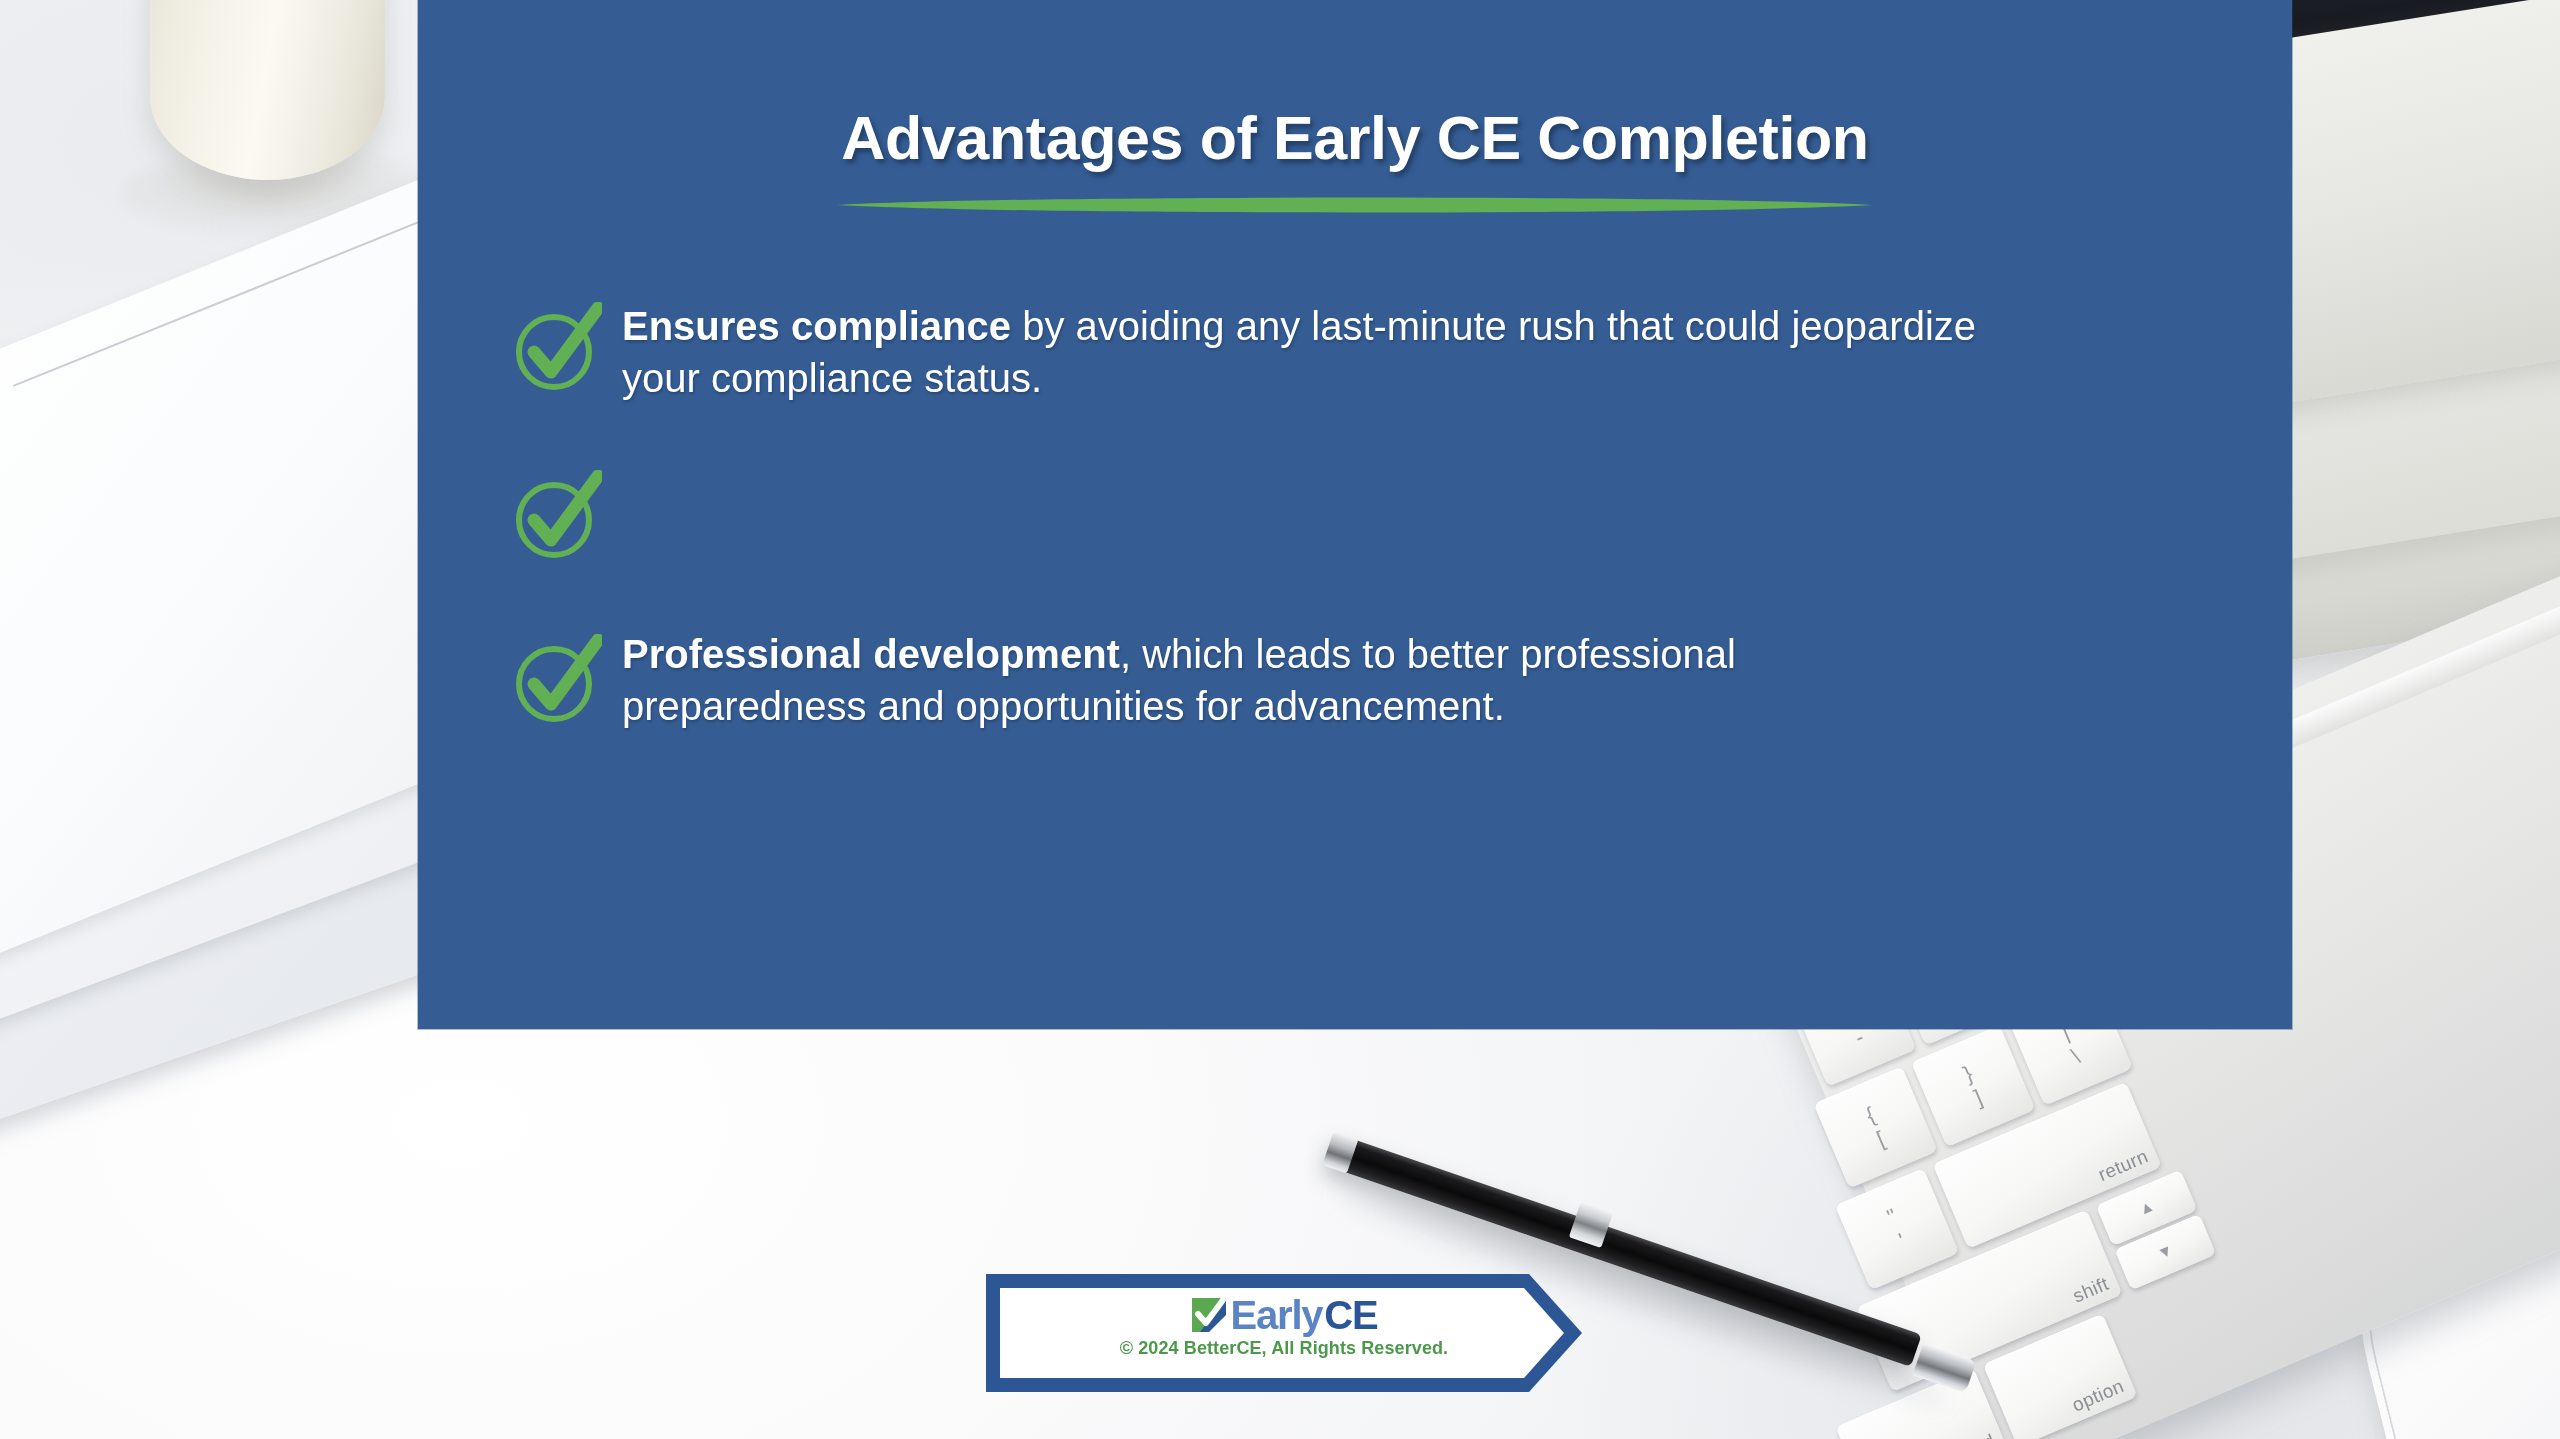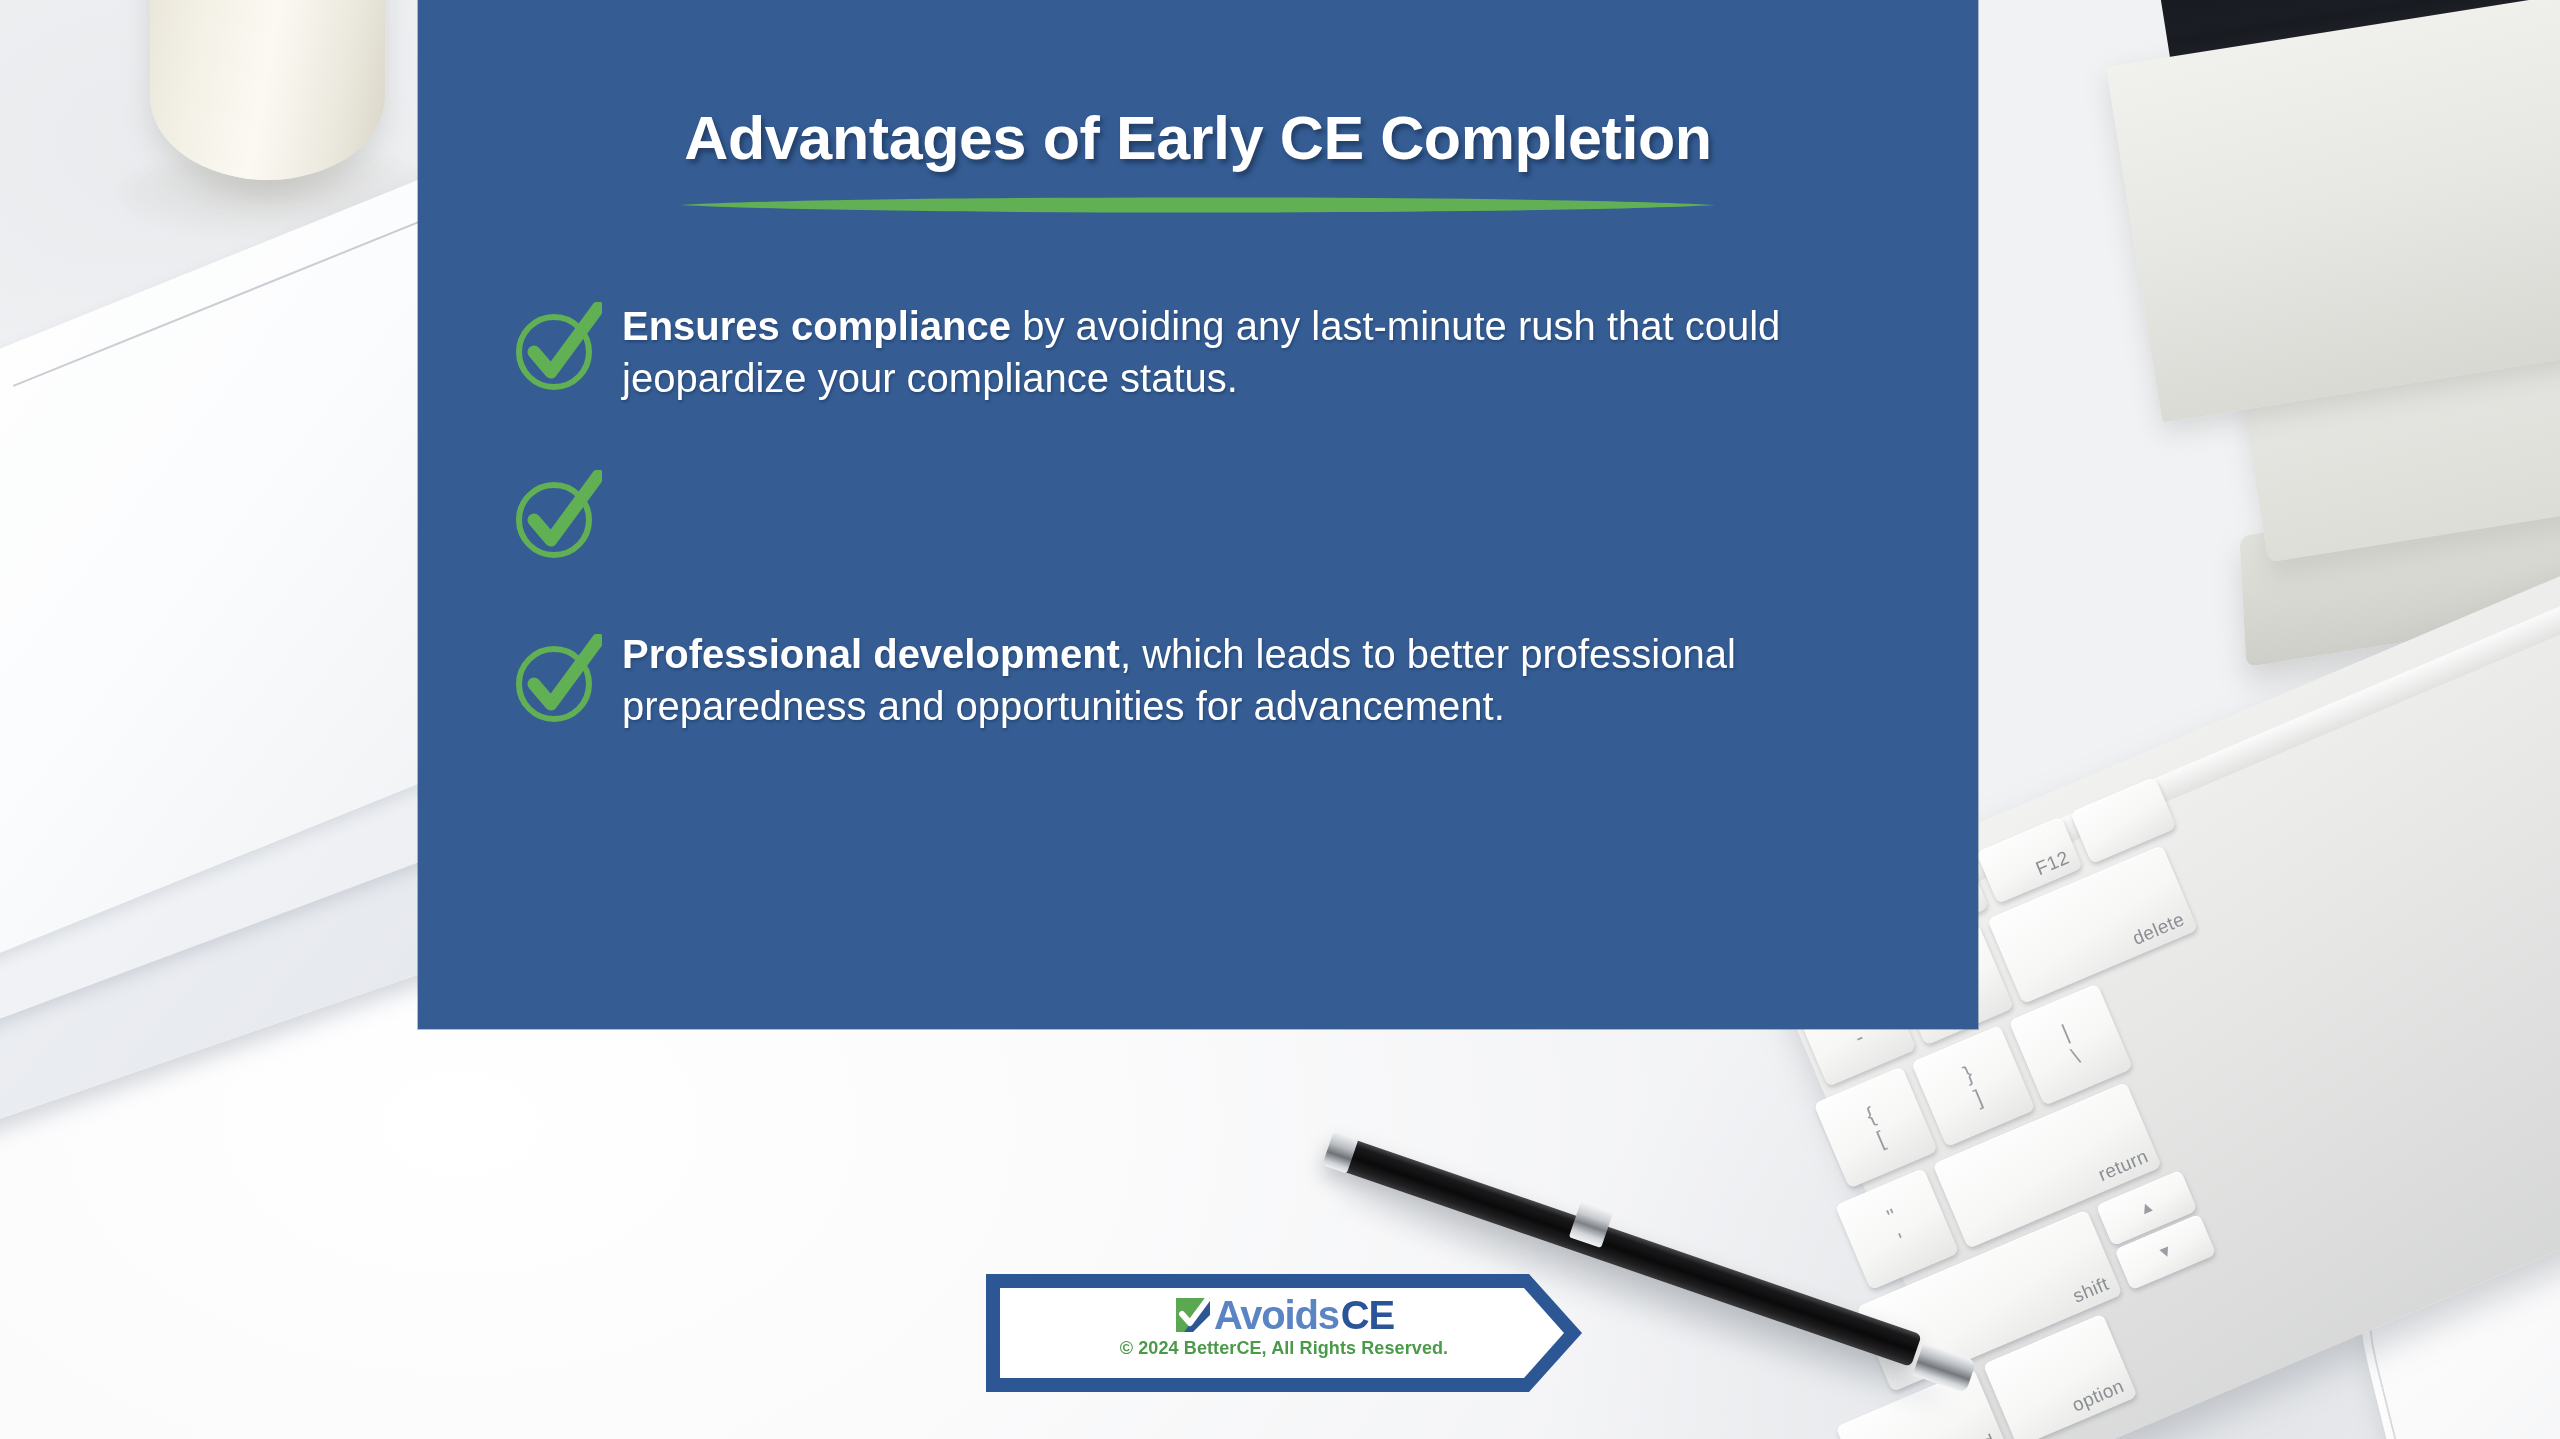--- a/index.html
+++ b/index.html
@@ -261,21 +261,21 @@
     background: rgba(140,146,155,0.30);
     filter: blur(12px);
     border-radius: 50%;
   }
 
   
   .panel {
     position: absolute;
     left: 418px;
     top: 0;
-    width: 1560px;
+    width: 1874px;
     height: 1029px;
     background: #355d94;
     box-shadow: 0 0 0 1px rgba(40,70,115,0.35);
   }
   .panel-inner {
     position: absolute;
     inset: 0;
     padding: 0;
   }
 
@@ -533,20 +533,20 @@
 
     <div class="badge-content">
       <div class="wordmark">
         <span class="wordmark-logo">
           <svg width="38" height="38" viewBox="0 0 38 38" xmlns="http://www.w3.org/2000/svg">
             <path d="M2 2 H36 L19 36 L2 36 Z" fill="#5aa84f"></path>
             <path d="M36 2 L36 19 L19 36 L10 36 Z" fill="#2d5694"></path>
             <path d="M8 18 L16 27 L33 4" fill="none" stroke="#ffffff" stroke-width="6" stroke-linecap="round" stroke-linejoin="round"></path>
           </svg>
         </span>
-        <span class="wordmark-text wm-better">Avoids</span>
+        <span class="wordmark-text wm-better">Early</span>
           <span class="wordmark-text wm-ce">CE</span>
       </div>
       <div class="copyright">© 2024 BetterCE, All Rights Reserved.</div>
     </div>
   </div>
 
 </div>
 
 </body></html>

